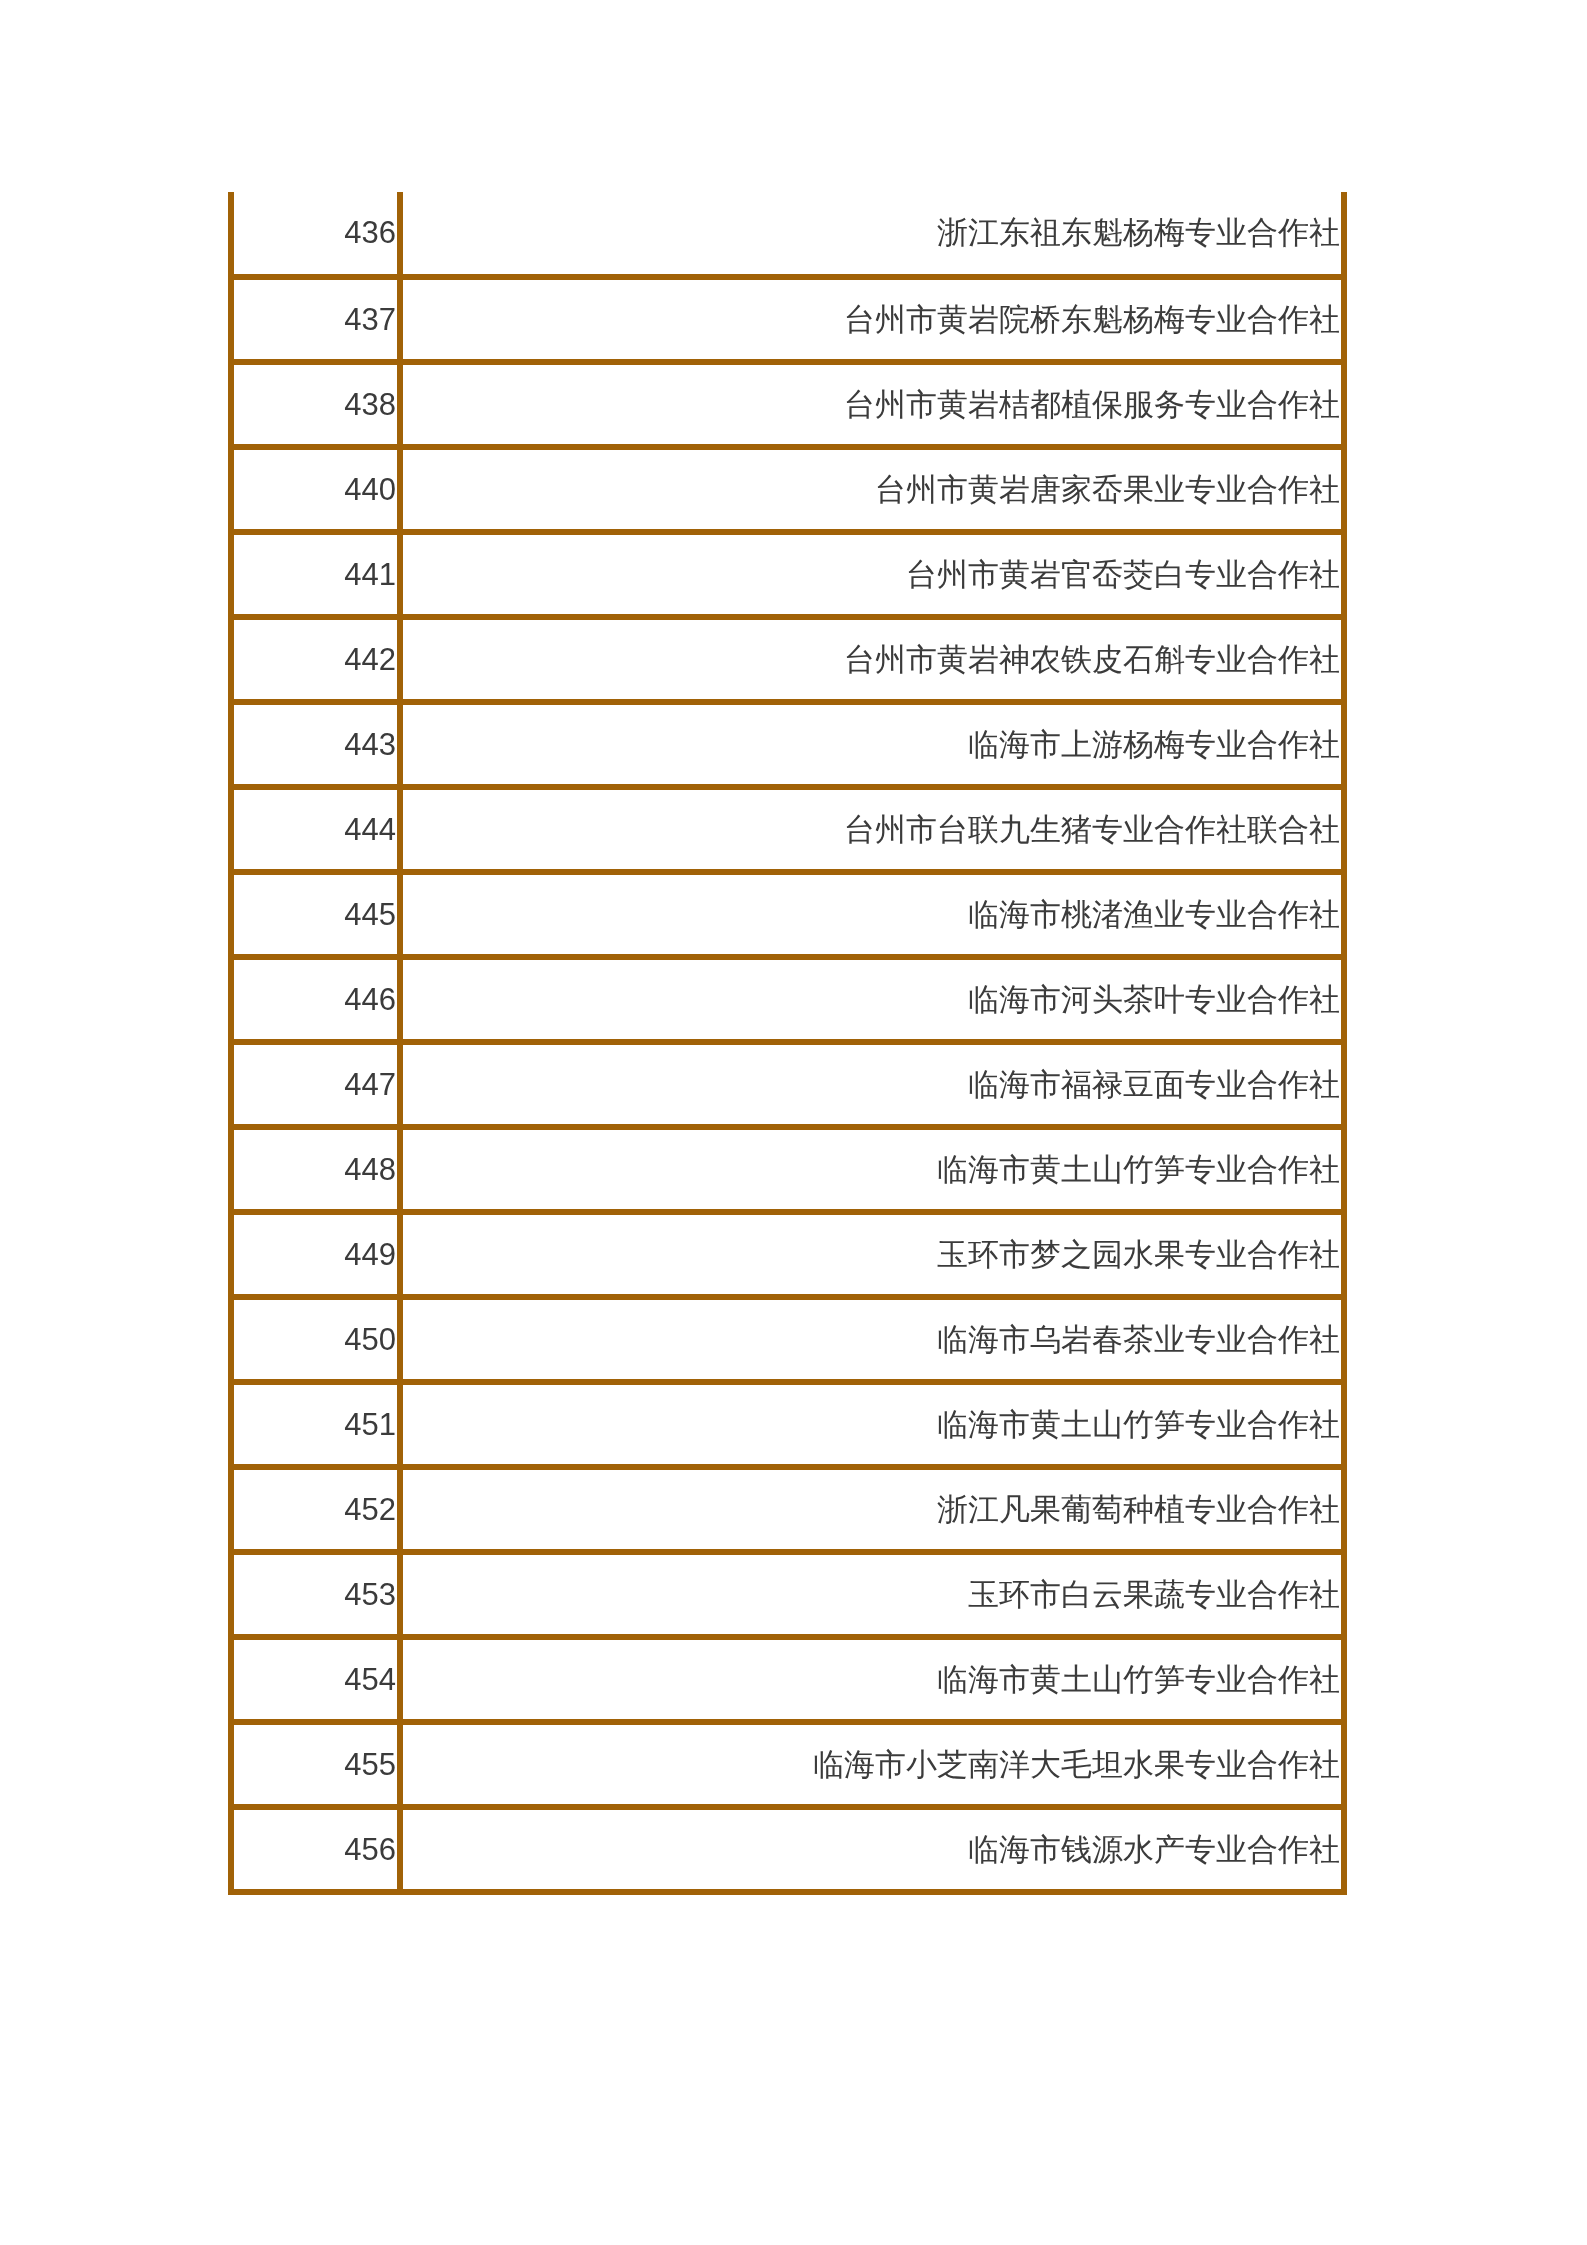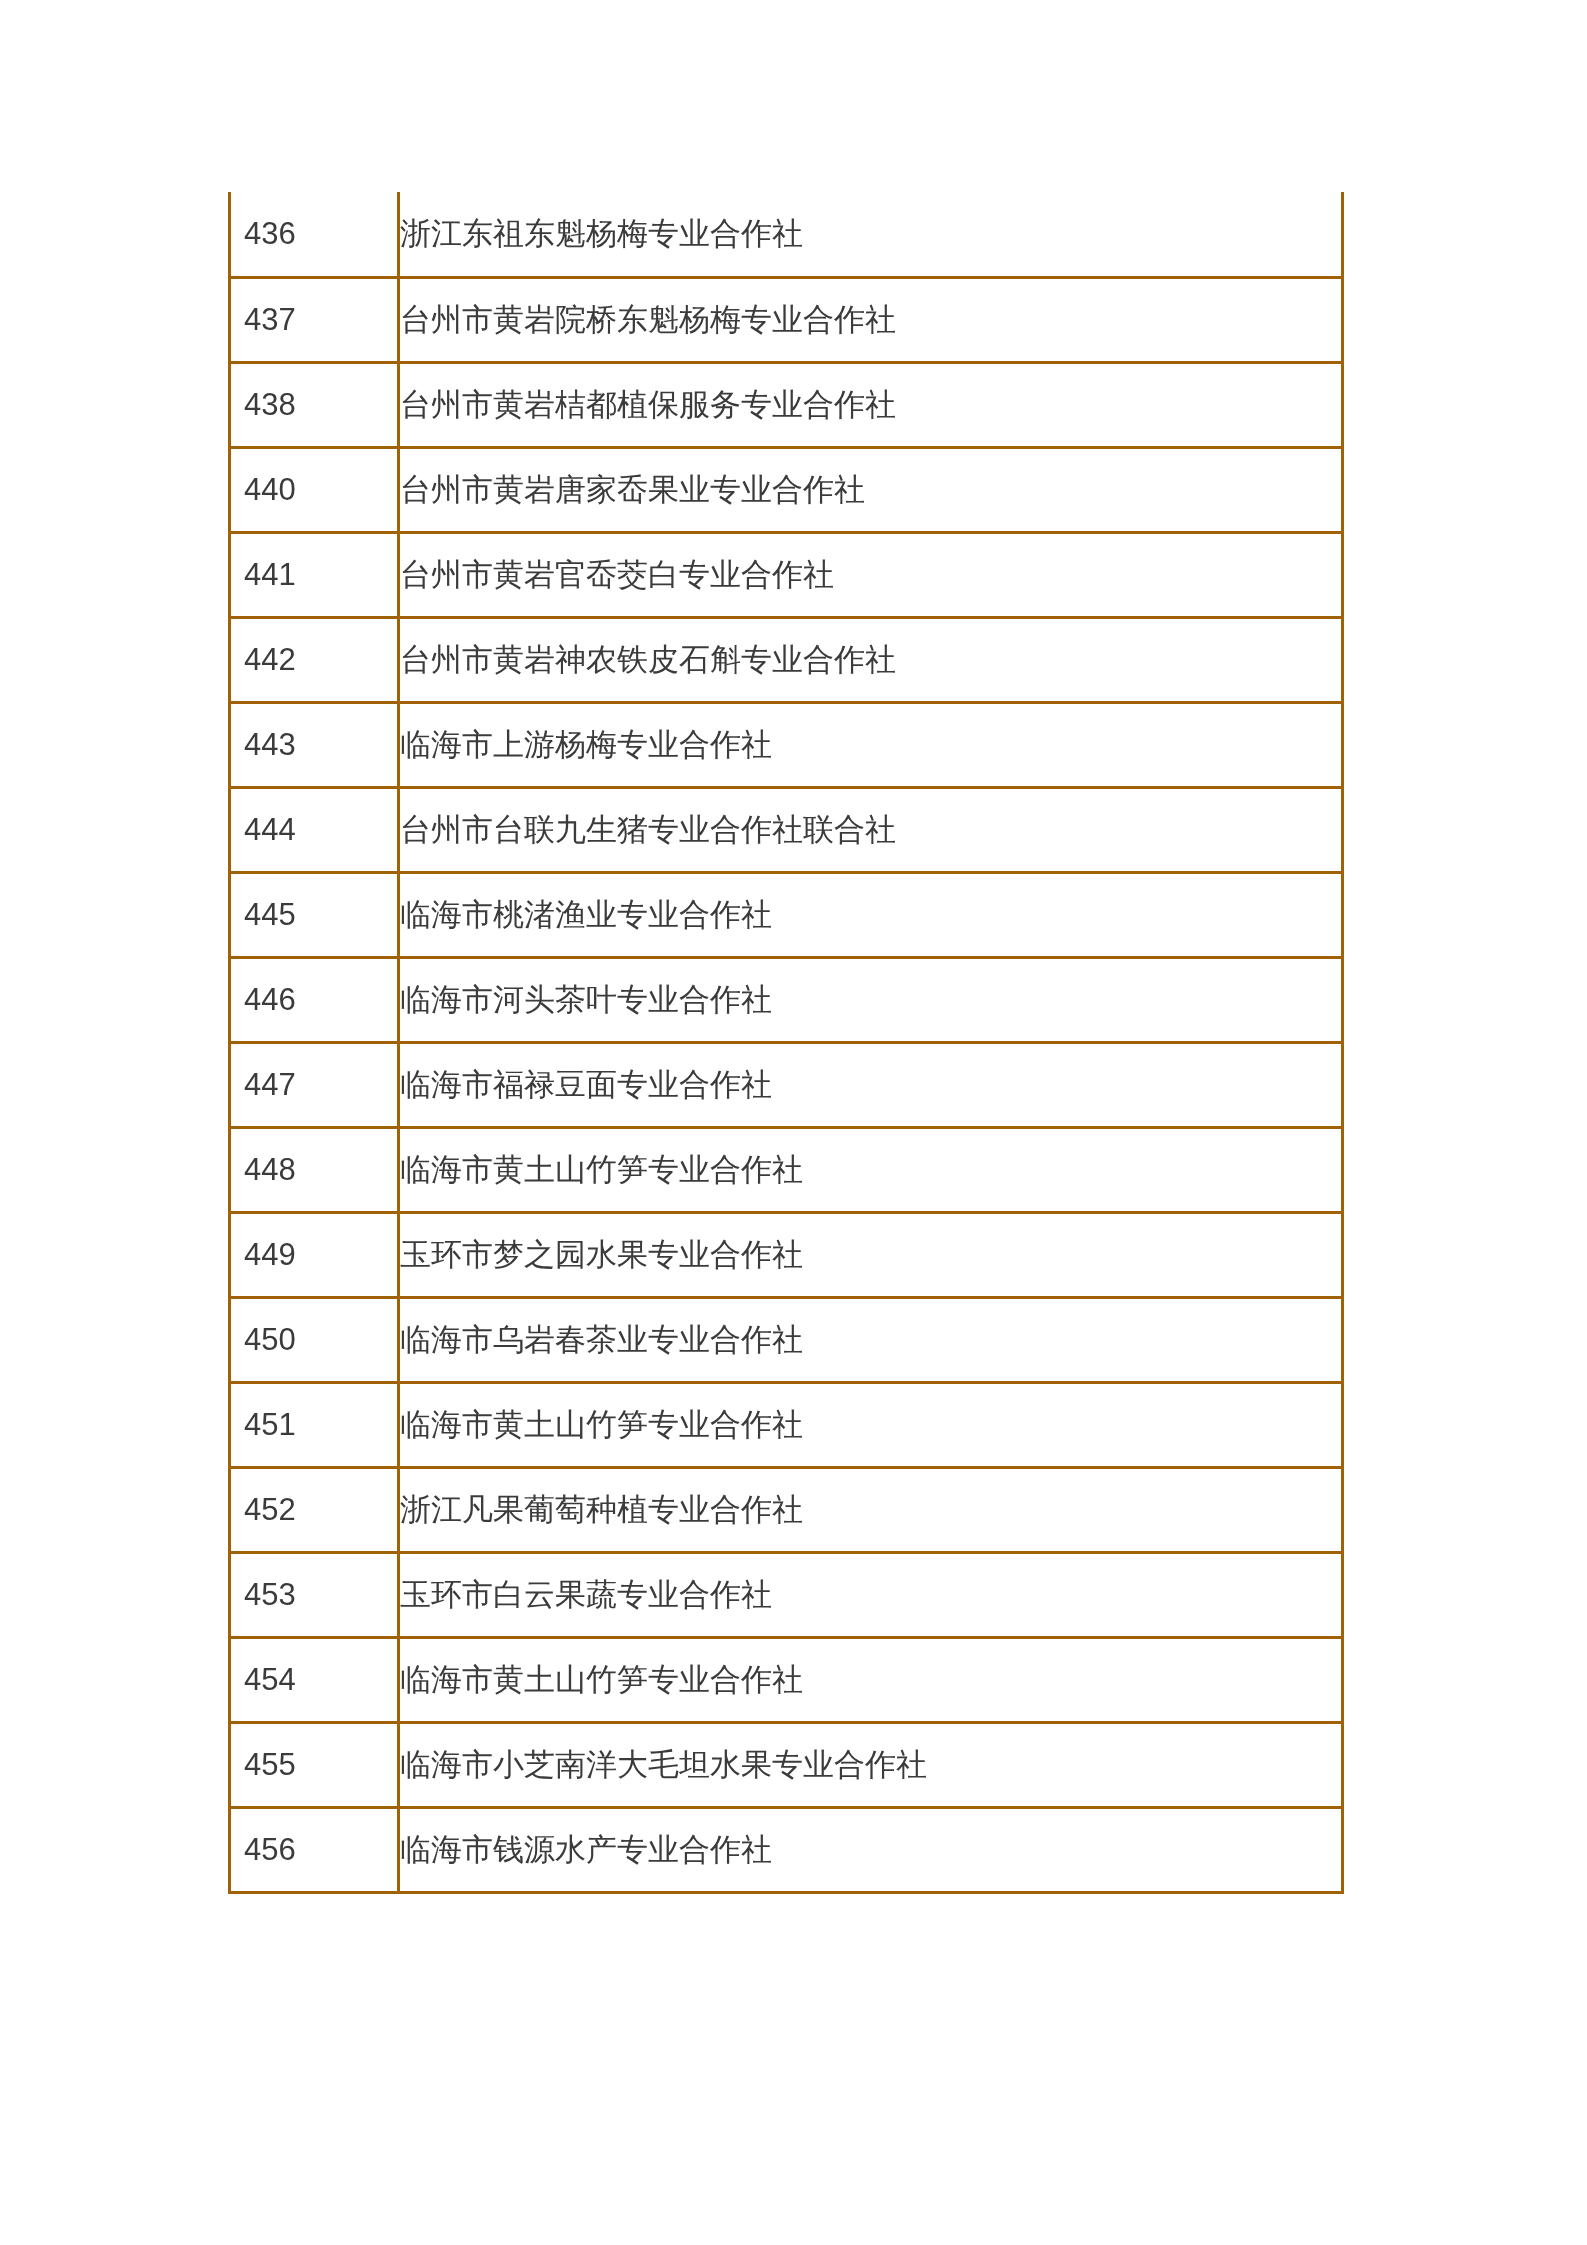--- a/index.html
+++ b/index.html
@@ -7,33 +7,34 @@
     padding: 0;
     background: #ffffff;
   }
   .page {
     position: relative;
     width: 1587px;
     height: 2245px;
     background: #ffffff;
     font-family: "Liberation Sans", "DejaVu Sans", sans-serif;
     overflow: hidden;
+    text-align: right;
   }
   table.coop-table {
     position: absolute;
     left: 228px;
     top: 192px;
     width: 1113px;
     border-collapse: collapse;
     table-layout: fixed;
   }
   .col-num  { width: 169px; }
   .col-name { width: 944px; }
   table.coop-table td {
-    border: 3px solid #a16207;
+    border: 6px solid #a16207;
     height: 85px;
     box-sizing: border-box;
     vertical-align: middle;
     font-size: 31px;
     color: #3b3b3b;
     white-space: nowrap;
     overflow: hidden;
   }
   
   table.coop-table tr:first-child td { border-top: none; }

